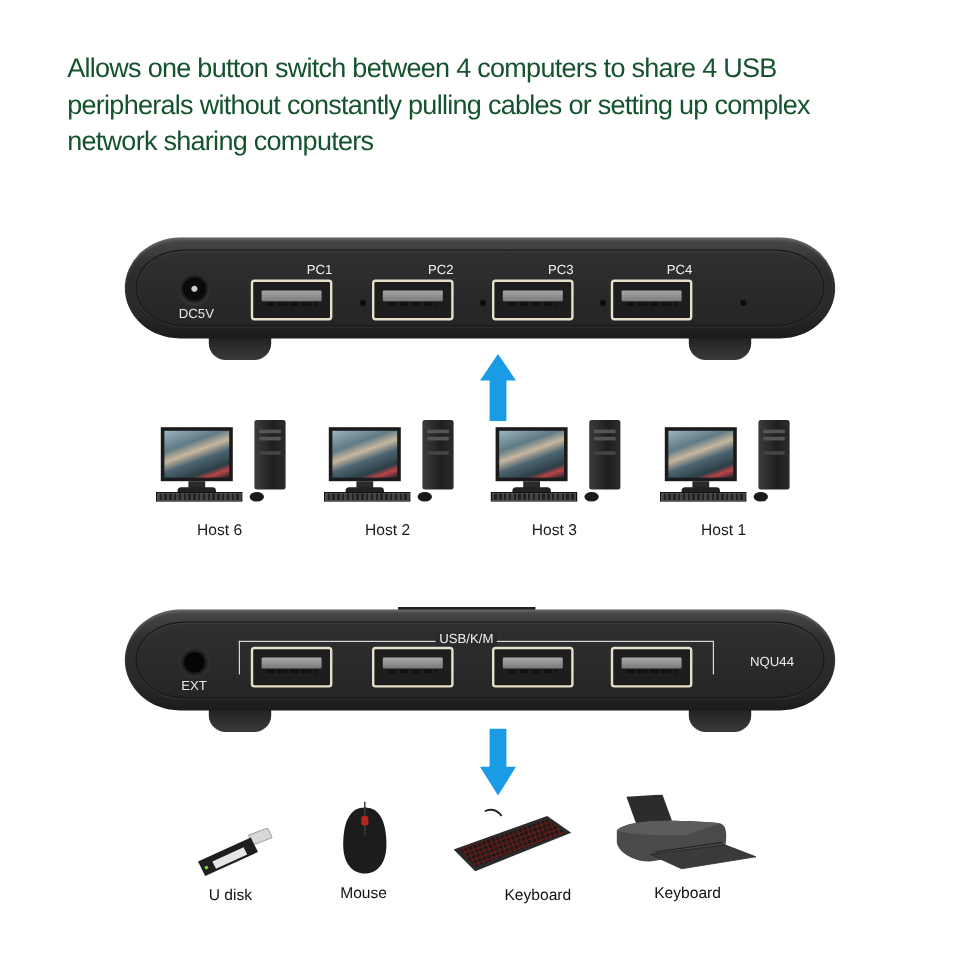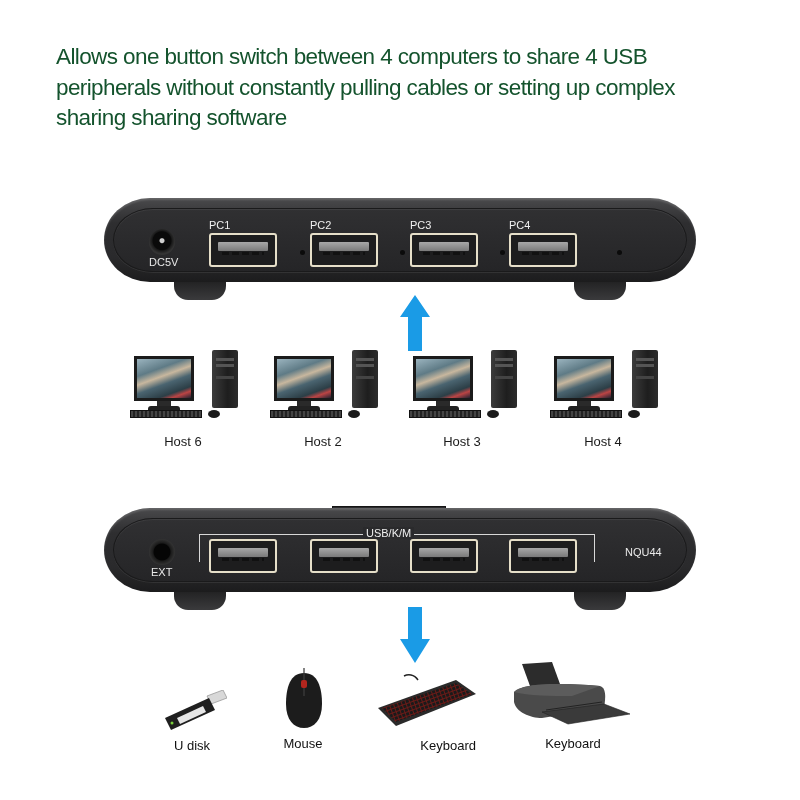--- a/index.html
+++ b/index.html
@@ -30,21 +30,21 @@
   .jack { position: absolute; width: 26px; height: 26px; border-radius: 50%;
           background: radial-gradient(circle at 50% 45%, #cfcfcf 0 2px, #0a0a0a 3px 9px, #1a1a1a 10px, #333 13px); }
   .jack-label { position: absolute; color: #e8e8e8; font-size: 11px; }
 
   .port { position: absolute; width: 68px; height: 34px; border: 2px solid #e6dfc9; border-radius: 3px;
           background: #1d1d1e; }
   .port .slot { position: absolute; left: 7px; top: 7px; width: 50px; height: 9px;
                 background: linear-gradient(#a8a8a8, #7a7a7a); border-radius: 1px; }
   .port .pins { position: absolute; left: 11px; top: 17px; width: 42px; height: 3px;
                 background: repeating-linear-gradient(90deg, #111 0 7px, transparent 7px 10px); }
-  .port-label { position: absolute; color: #f0f0f0; font-size: 11px; width: 68px; text-align: left; }
+  .port-label { position: absolute; color: #f0f0f0; font-size: 11px; width: 68px; text-align: right; }
   .dot { position: absolute; width: 5px; height: 5px; border-radius: 50%; background: #0b0b0b; }
 
   .bracket { position: absolute; border: 1.5px solid #d8d8d8; border-bottom: none; }
   .bracket-label { position: absolute; color: #f0f0f0; font-size: 11px; background: #2a2a2c; padding: 0 3px; }
   .model { position: absolute; color: #eaeaea; font-size: 11px; }
   .top-tab { position: absolute; left: 228px; top: -2px; width: 114px; height: 9px;
              background: #2b2b2d; border: 1px solid #141415; border-bottom: none; }
 
   
   .arrow { position: absolute; }
@@ -66,21 +66,21 @@
 
   
   .periph-label { position: absolute; font-size: 13px; color: #111; text-align: center; width: 100px; }
 </style>
 </head>
 <body>
 
 <div class="desc">
   <div>Allows one button switch between 4 computers to share 4 USB</div>
   <div>peripherals without constantly pulling cables or setting up complex</div>
-  <div>sharing sharing software</div>
+  <div>network sharing computers</div>
 </div>
 
 <div class="device" style="top:198px;">
   <div class="foot l"></div>
   <div class="foot r"></div>
   <div class="dev-body"></div>
   <div class="dev-face">
     <div class="jack" style="left:35px; top:20px;"></div>
     <div class="jack-label" style="left:35px; top:47px;">DC5V</div>
 
@@ -161,21 +161,21 @@
   <div>
     <div class="monitor">
         <div class="screen"></div>
       </div>
       <div class="mon-neck"></div>
       <div class="mon-base"></div>
     <div class="tower"></div>
       <div class="keyboard"></div>
       <div class="h-mouse"></div>
   </div>
-  <div class="host-label">Host 4</div>
+  <div class="host-label">Host 1</div>
 </div>
 
 <div class="device" style="top:508px;">
   <div class="top-tab"></div>
   <div class="foot l"></div>
   <div class="foot r"></div>
   <div class="dev-body"></div>
   <div class="dev-face">
     <div class="jack" style="left:35px; top:20px; background: radial-gradient(circle, #050505 0 8px, #1a1a1a 9px, #333 13px);"></div>
     <div class="jack-label" style="left:37px; top:47px;">EXT</div>

